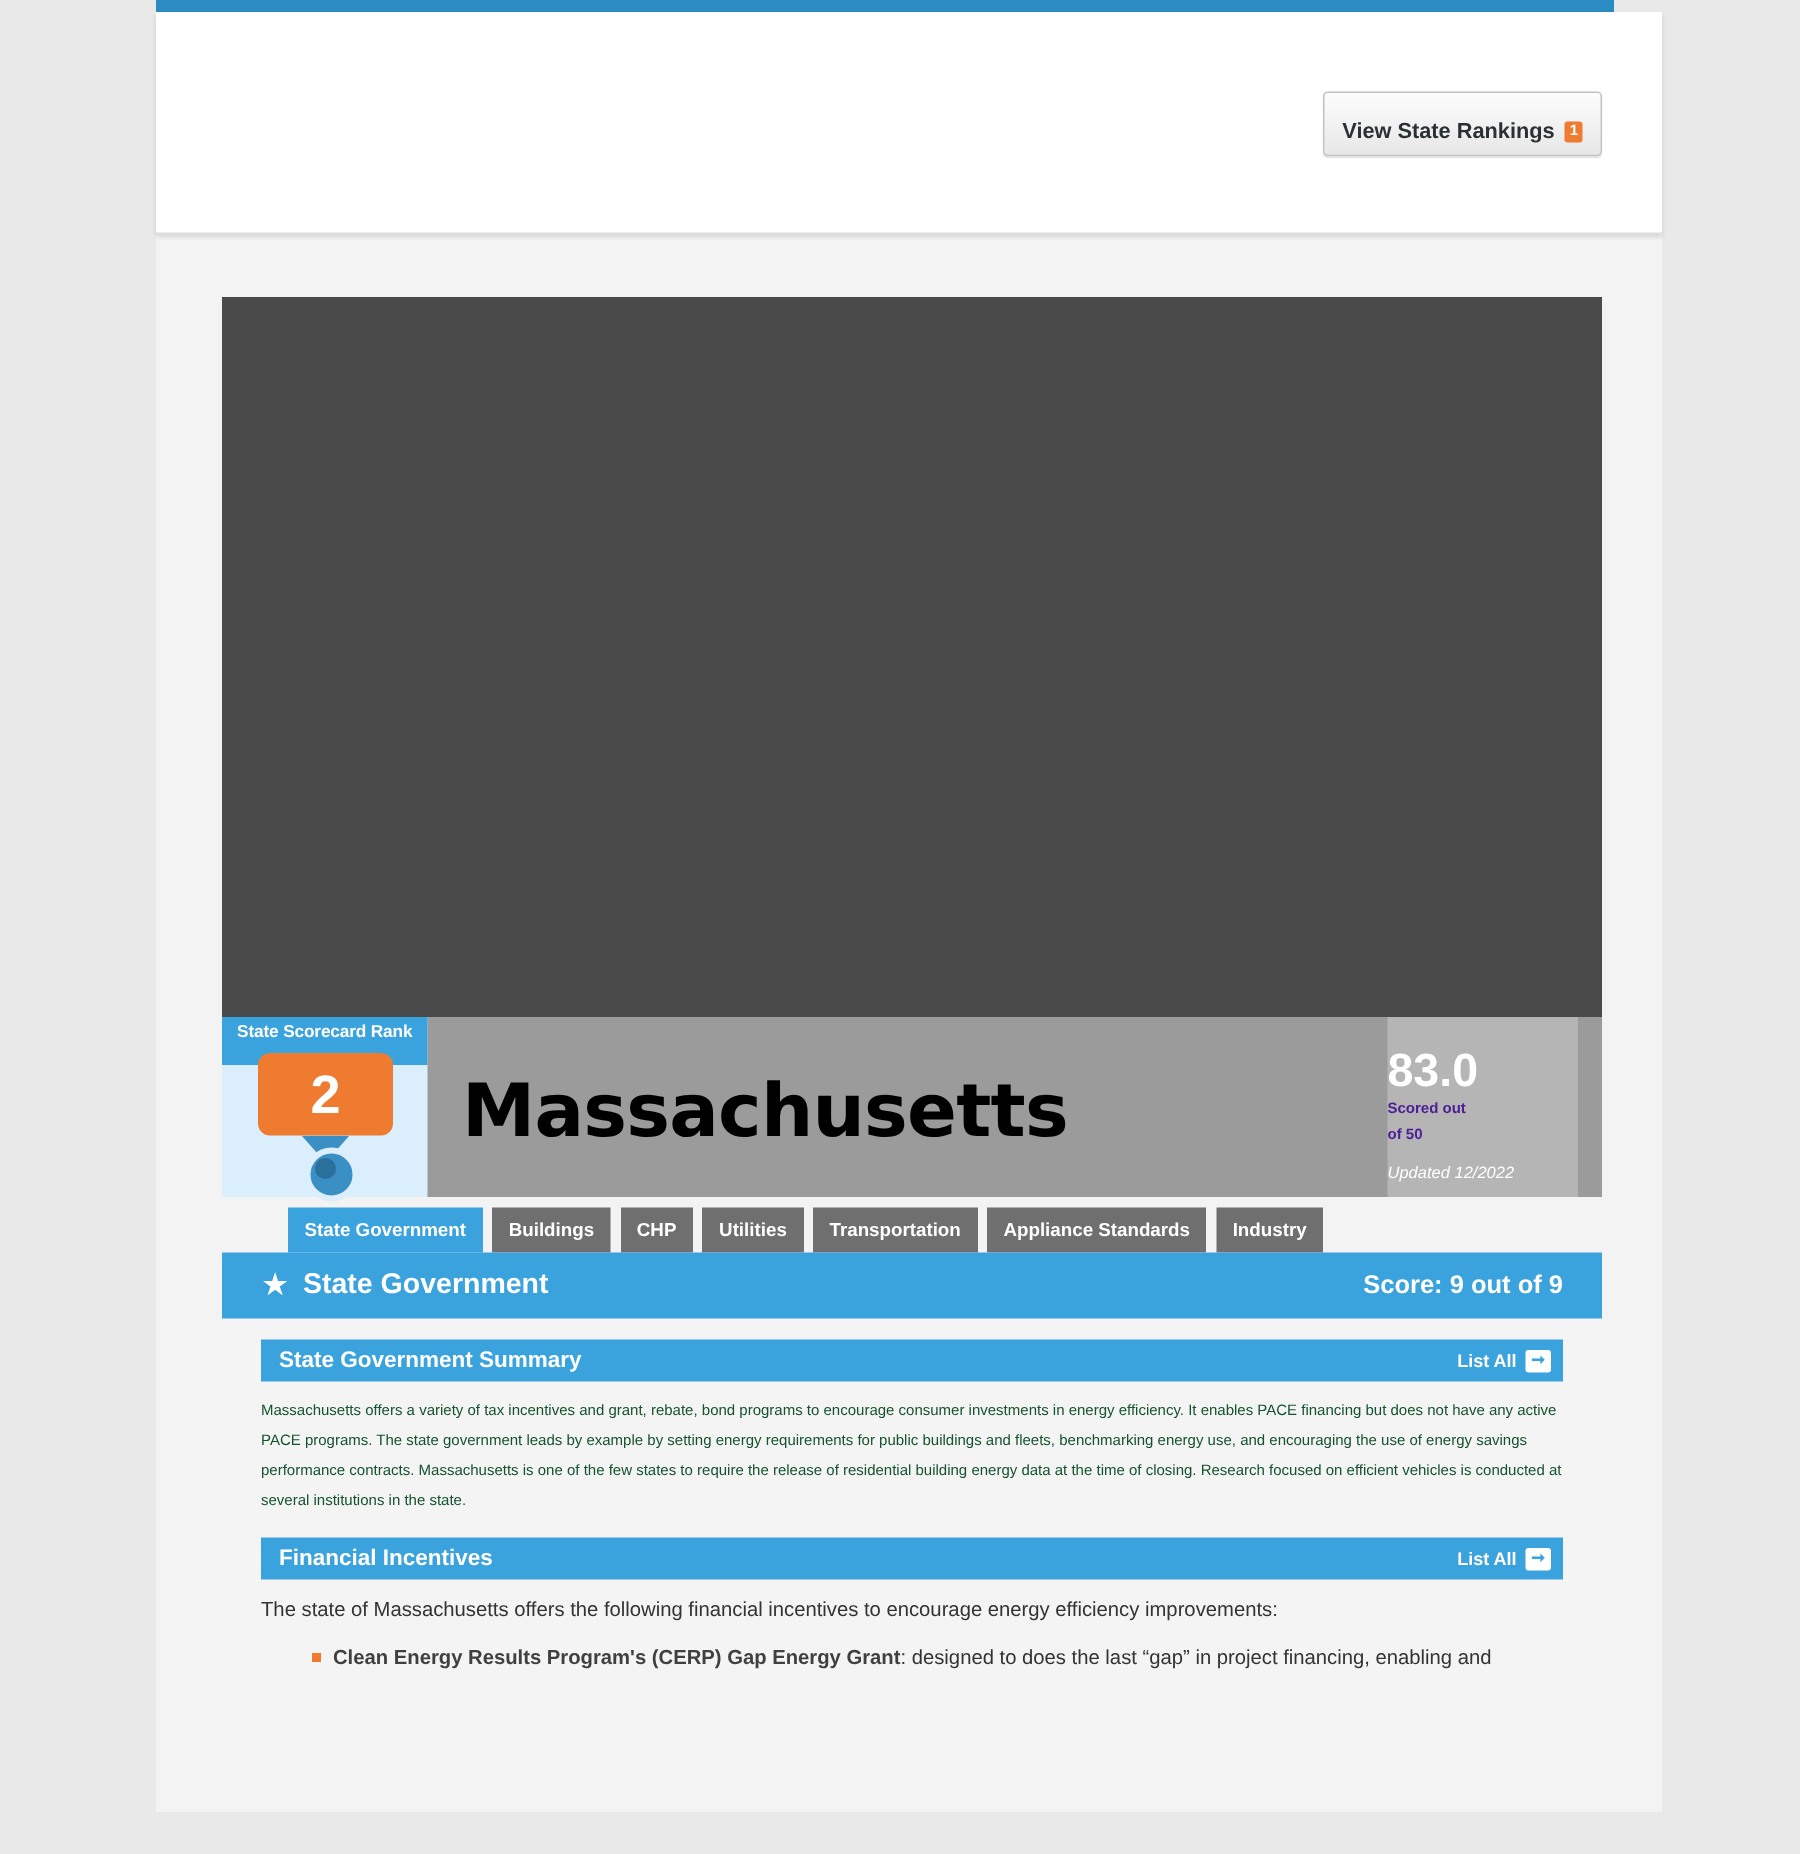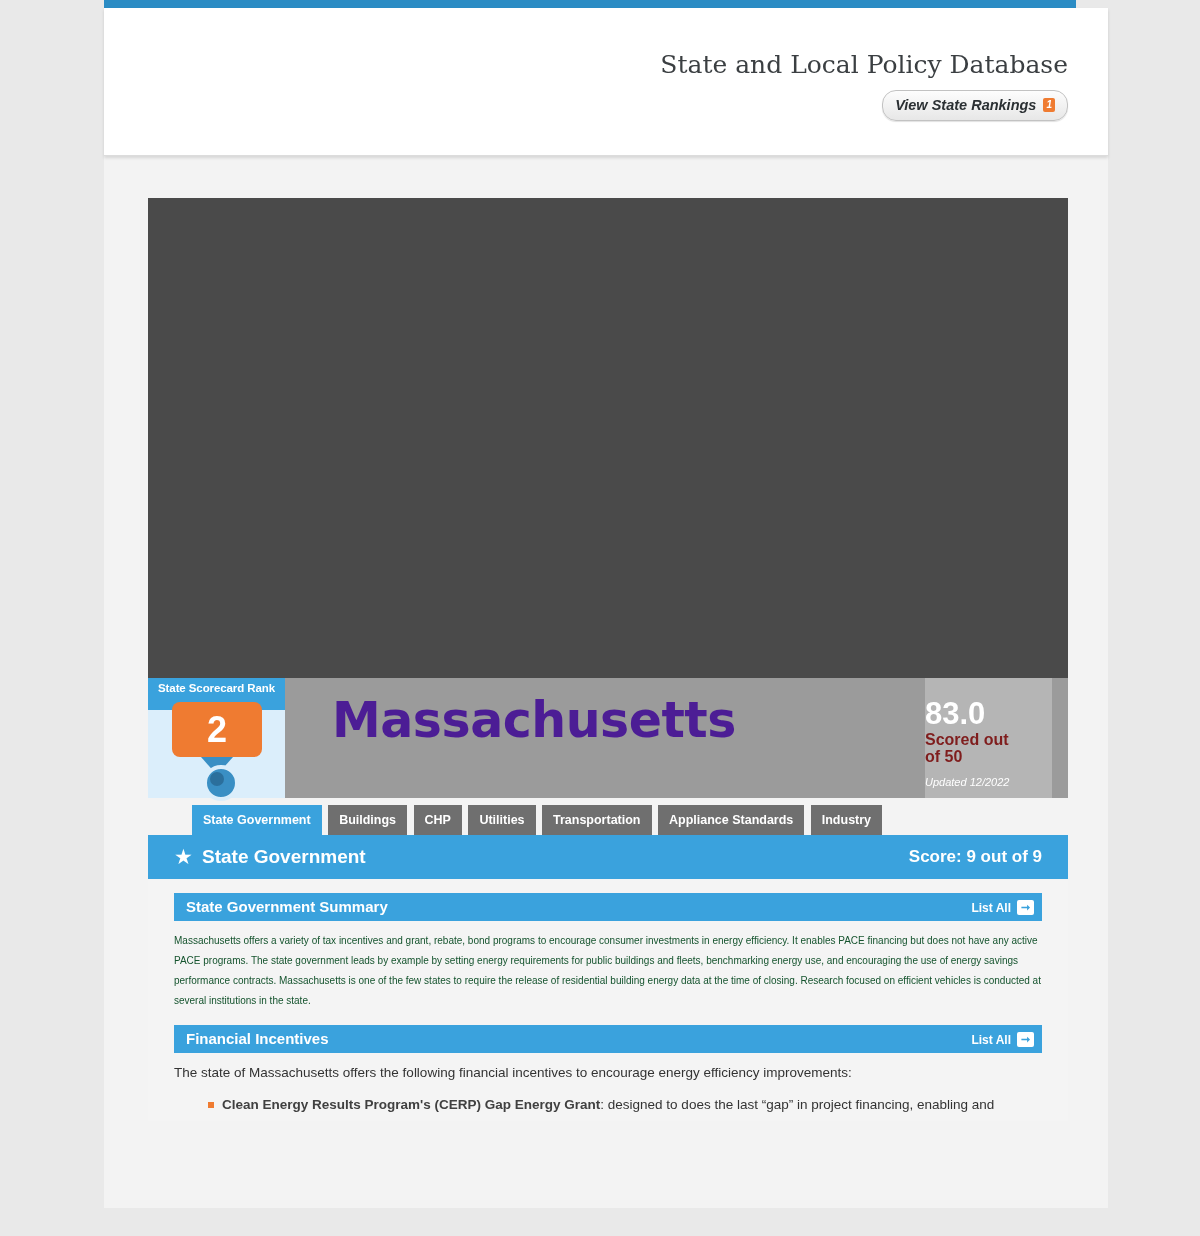--- a/index.html
+++ b/index.html
@@ -76,29 +76,28 @@
     font-size: 25px;
     color: #3b3f42;
     letter-spacing: 0px;
     white-space: nowrap;
   }
   .rank-btn {
     display: inline-block;
     margin-top: 11px;
     background: linear-gradient(#fdfdfd, #e7e7e7);
     border: 1px solid #c2c2c2;
-    border-radius: 14px;
-    padding: 6px 12px 7px 12px;
+    border-radius: 3px;
+    padding: 18px 12px 7px 12px;
     font-size: 14.5px;
     font-weight: bold;
     color: #2b3033;
     box-shadow: 0 1px 1px rgba(0,0,0,0.12);
     cursor: pointer;
     white-space: nowrap;
-    font-style: italic;
   }
   .rank-btn .badge {
     display: inline-block;
     background: #ef7b31;
     color: #fff;
     font-size: 10px;
     font-weight: bold;
     padding: 1px 3px 2px 3px;
     border-radius: 2px;
     margin-left: 7px;
@@ -175,46 +174,45 @@
   .pin-dot {
     position: absolute;
     left: 38px; top: 15px;
     width: 14px; height: 14px;
     border-radius: 50%;
     background: #2b6f9c;
     z-index: 3;
   }
   .state-name {
     position: absolute;
-    left: 160px; top: 14px;
+    left: 160px; top: 34px;
     font-size: 49px;
     font-weight: bold;
-    color: #4c1d95;
+    color: #000000;
     letter-spacing: -0.5px;
     font-family: "DejaVu Sans", sans-serif;
-    margin-left: 24px;
   }
   .score-box {
     position: absolute;
     right: 16px; top: 0;
     width: 127px; height: 120px;
     background: #b5b5b5;
     text-align: left;
   }
   .score-val {
     margin-top: 20px;
     font-size: 31px;
     font-weight: bold;
     color: #ffffff;
     line-height: 32px;
   }
   .score-sub {
-    font-size: 16px;
-    font-weight: bold;
-    color: #7f1d1d;
+    font-size: 10px;
+    font-weight: bold;
+    color: #4c1d95;
     line-height: 14px;
     margin-top: 3px;
   }
   .score-upd {
     font-size: 11px;
     font-style: italic;
     color: #ffffff;
     margin-top: 12px;
   }
   
@@ -358,21 +356,20 @@
 <div class="page">
 
   <div class="page-bg"></div>
   <div class="side-left"></div>
   <div class="side-right"></div>
 
   <div class="top-strip"></div>
 
   <div class="header-card">
     <div class="header-right">
-      <div class="db-title">State and Local Policy Database</div>
       <div class="rank-btn">
         <span>View State Rankings</span><span class="badge">1</span>
       </div>
     </div>
   </div>
 
   <div class="content">
 
     <div class="hero-img"></div>
 

